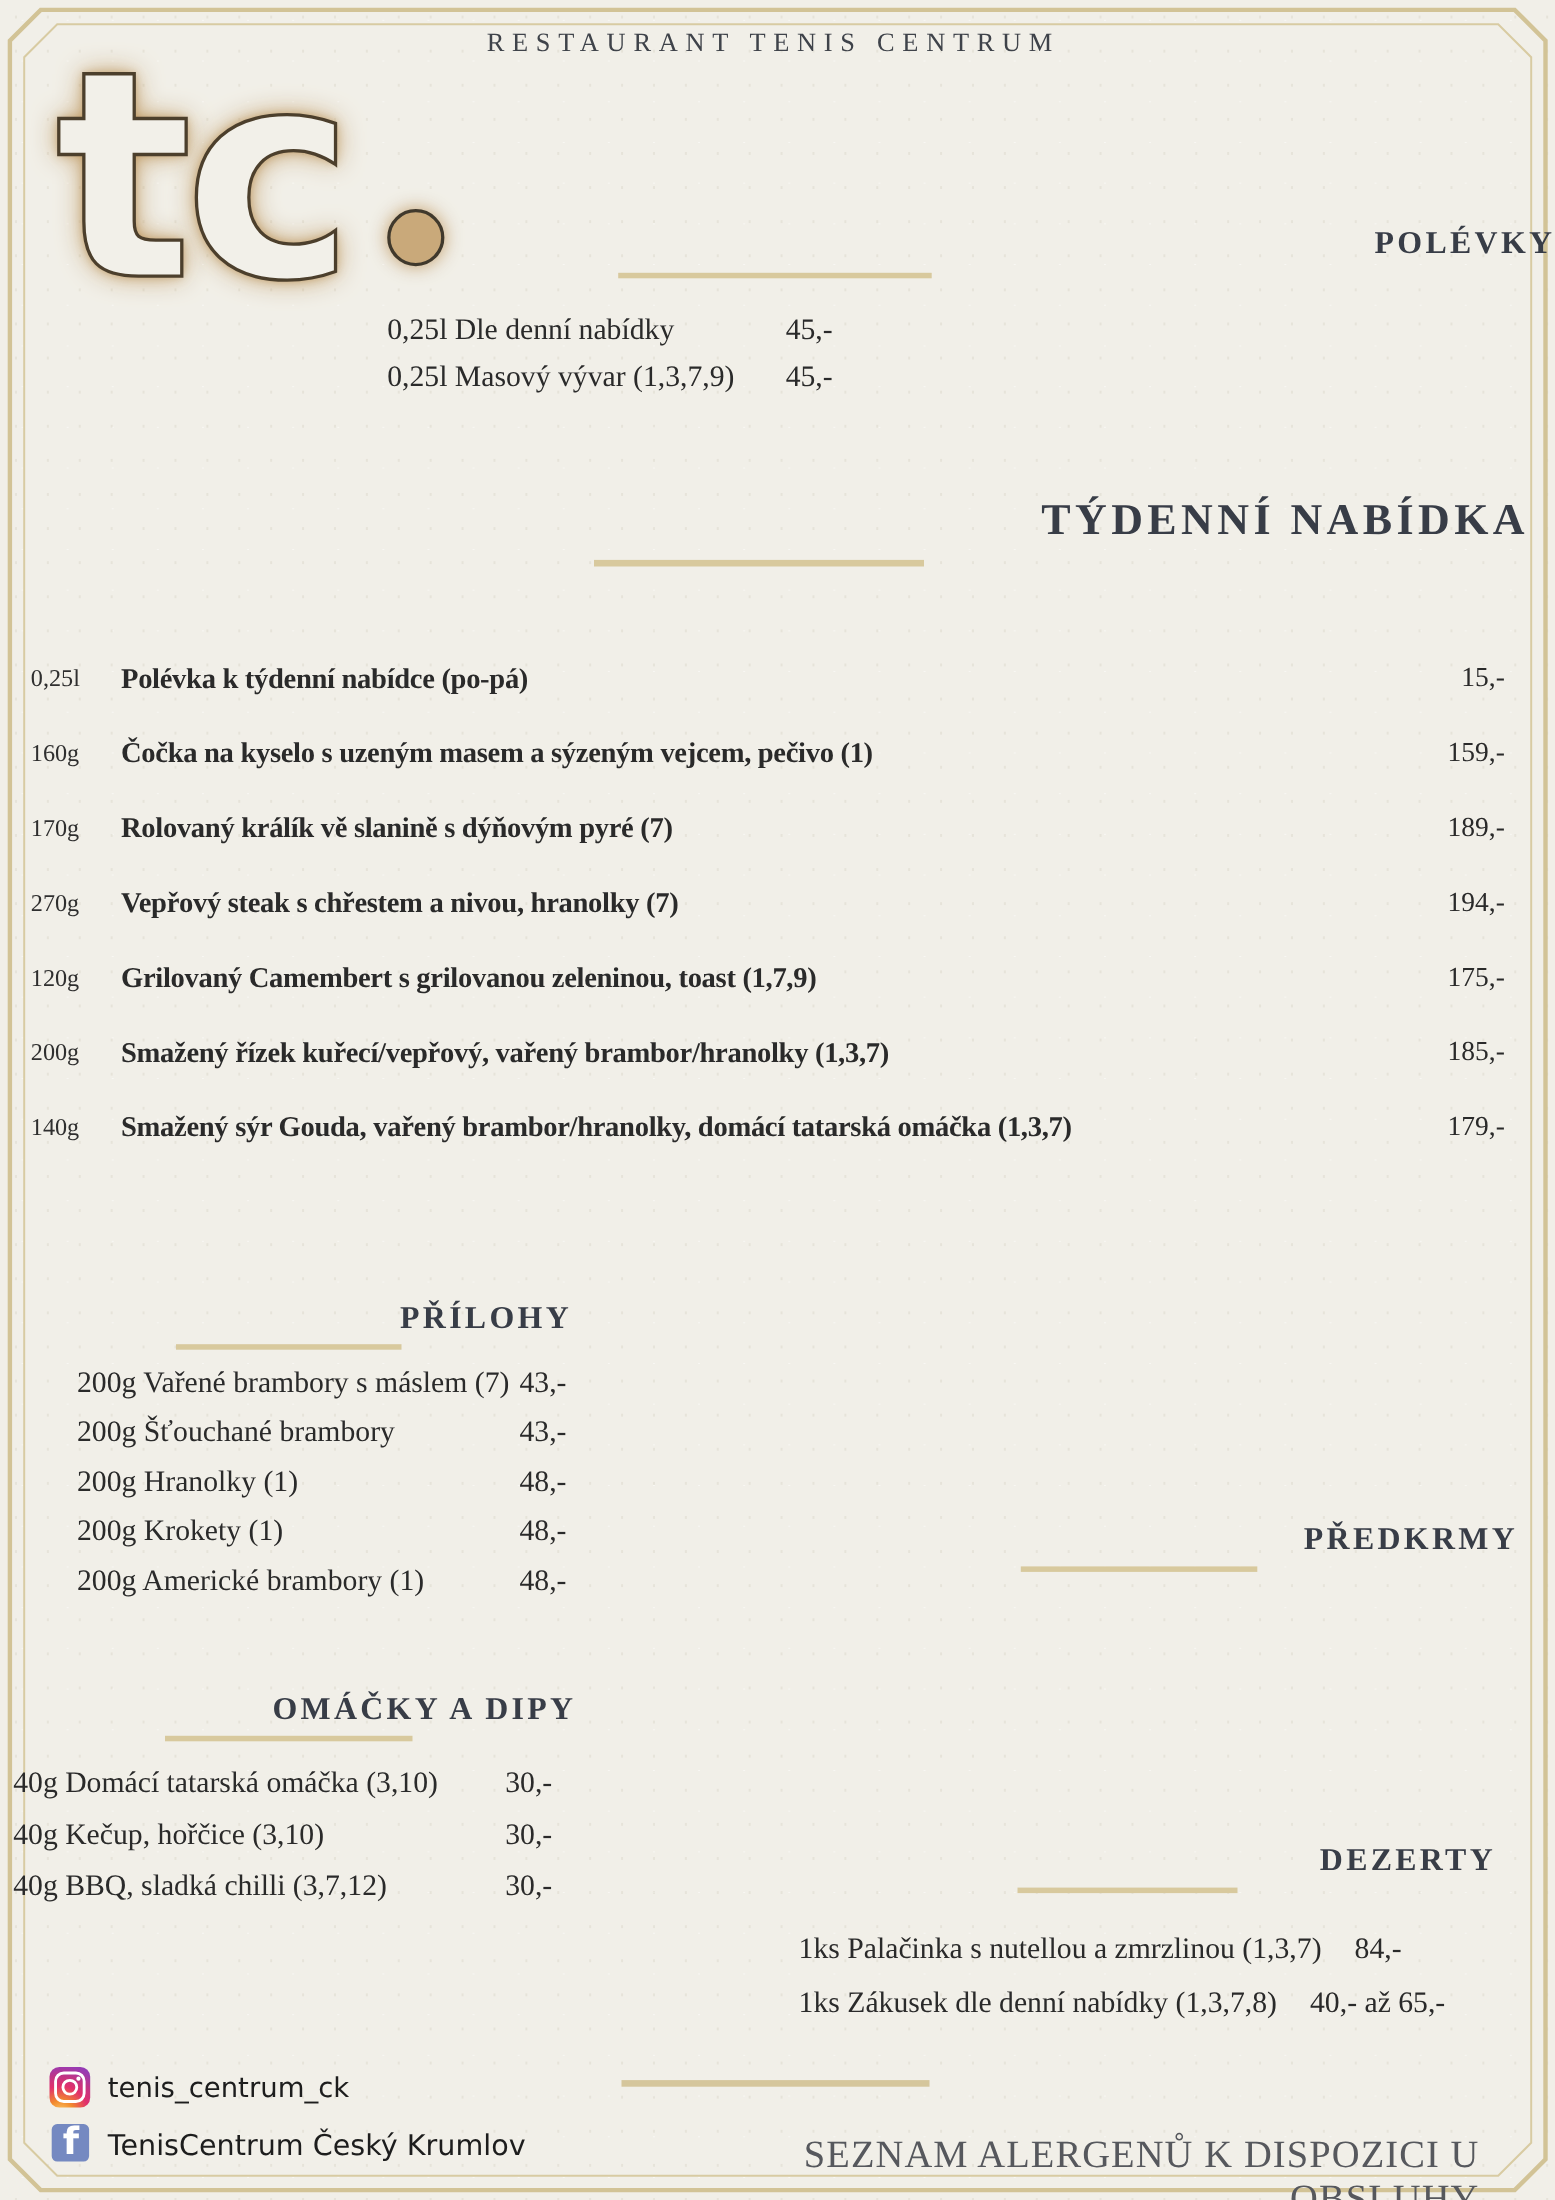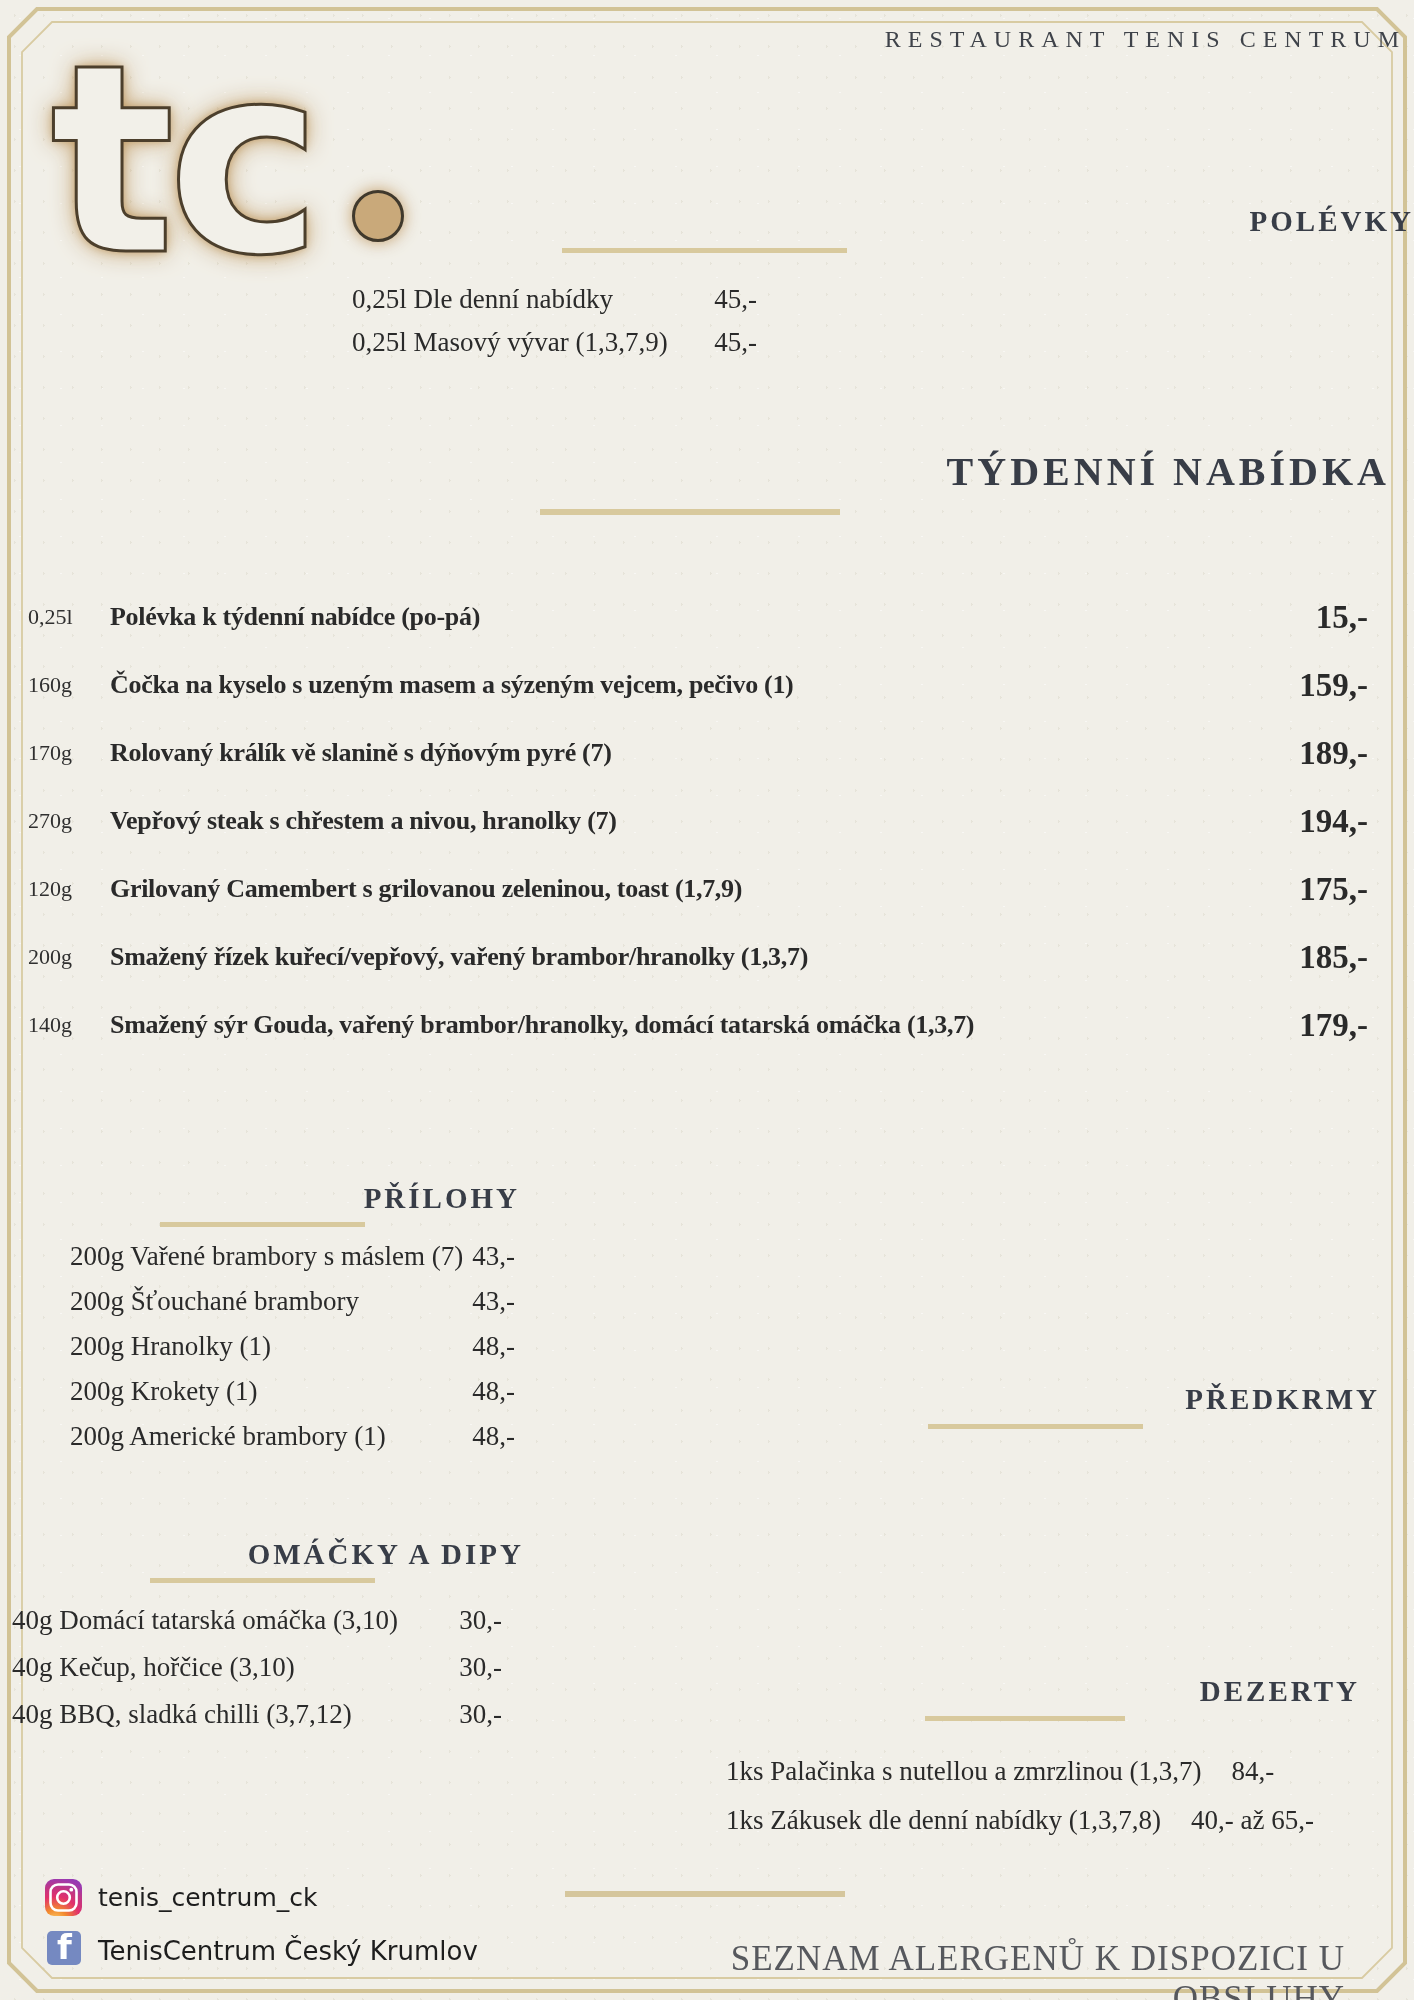--- a/index.html
+++ b/index.html
@@ -12,21 +12,21 @@
       radial-gradient(rgba(210,205,190,.35) 1px, transparent 1px),
       radial-gradient(rgba(255,255,255,.5) 1px, transparent 1px);
     background-size:29px 31px, 41px 37px;
     overflow:hidden;
     font-family:"Liberation Serif", serif;
     color:#2a2a2a;
   }
   .frame{position:absolute;left:0;top:0;pointer-events:none;}
 
   .top-title{
-    position:absolute;left:0;top:26px;width:1406px;text-align:right;
+    position:absolute;left:0;top:26px;width:1406px;text-align:center;
     font-size:24px;letter-spacing:7px;color:#3f434a;
   }
 
   
   .logo-text{
     position:absolute;left:50px;top:30px;
     font-family:"DejaVu Sans",sans-serif;font-weight:700;
     font-size:262px;line-height:1;letter-spacing:-8px;
     color:#f2f0e9;
     -webkit-text-stroke:3px #4c3f2c;
@@ -50,21 +50,21 @@
   
   .soup-list{position:absolute;left:352px;top:278px;width:405px;font-size:27px;}
   .soup-list .row{height:43px;justify-content:space-between;}
 
   
   .weekly-title{left:0;top:448px;width:1390px;font-size:40px;letter-spacing:4px;}
   .weekly-list{position:absolute;left:28px;top:583px;width:1340px;}
   .weekly-list .row{height:68px;}
   .weekly-list .qty{width:82px;font-size:22px;color:#2f2f2f;}
   .weekly-list .nm{flex:1;font-weight:bold;font-size:26px;letter-spacing:-.3px;}
-  .weekly-list .price{width:92px;text-align:right;font-weight:bold;font-size:33px;}
+  .weekly-list .price{width:92px;text-align:right;font-weight:normal;font-size:25px;}
 
   
   .sides-list{position:absolute;left:28px;top:1234px;width:487px;font-size:27px;}
   .sides-list .row{height:45px;justify-content:space-between;margin-left:42px;}
 
   
   .starters-list{position:absolute;left:688px;top:1460px;width:692px;font-size:27px;}
   .starters-list .row{height:44px;}
   .starters-list .qty{width:66px;}
   .starters-list .nm{flex:1;}

